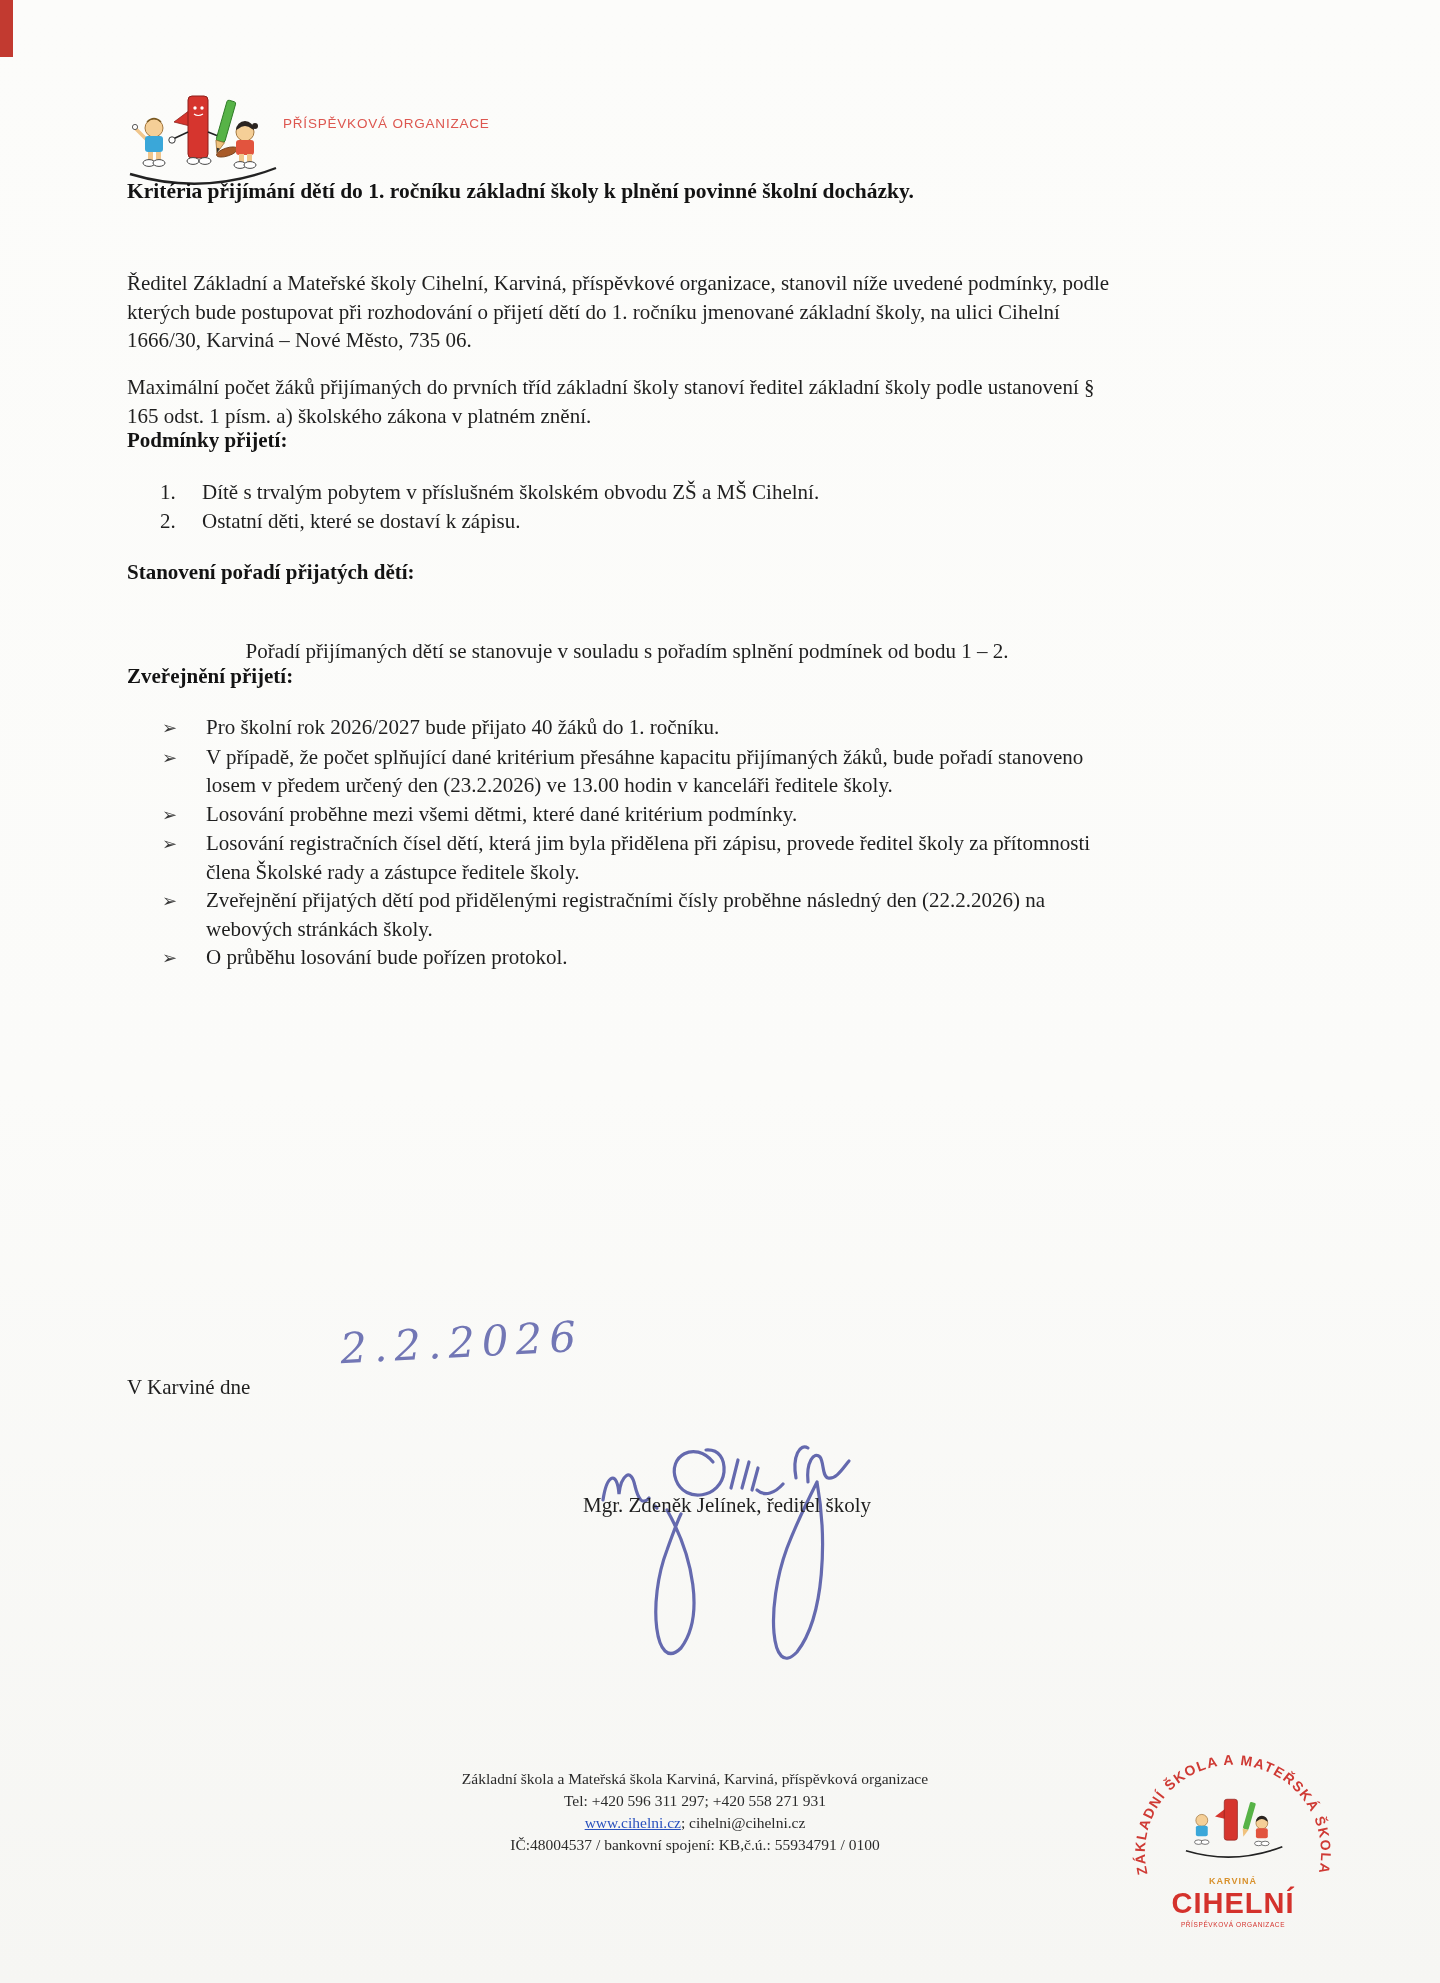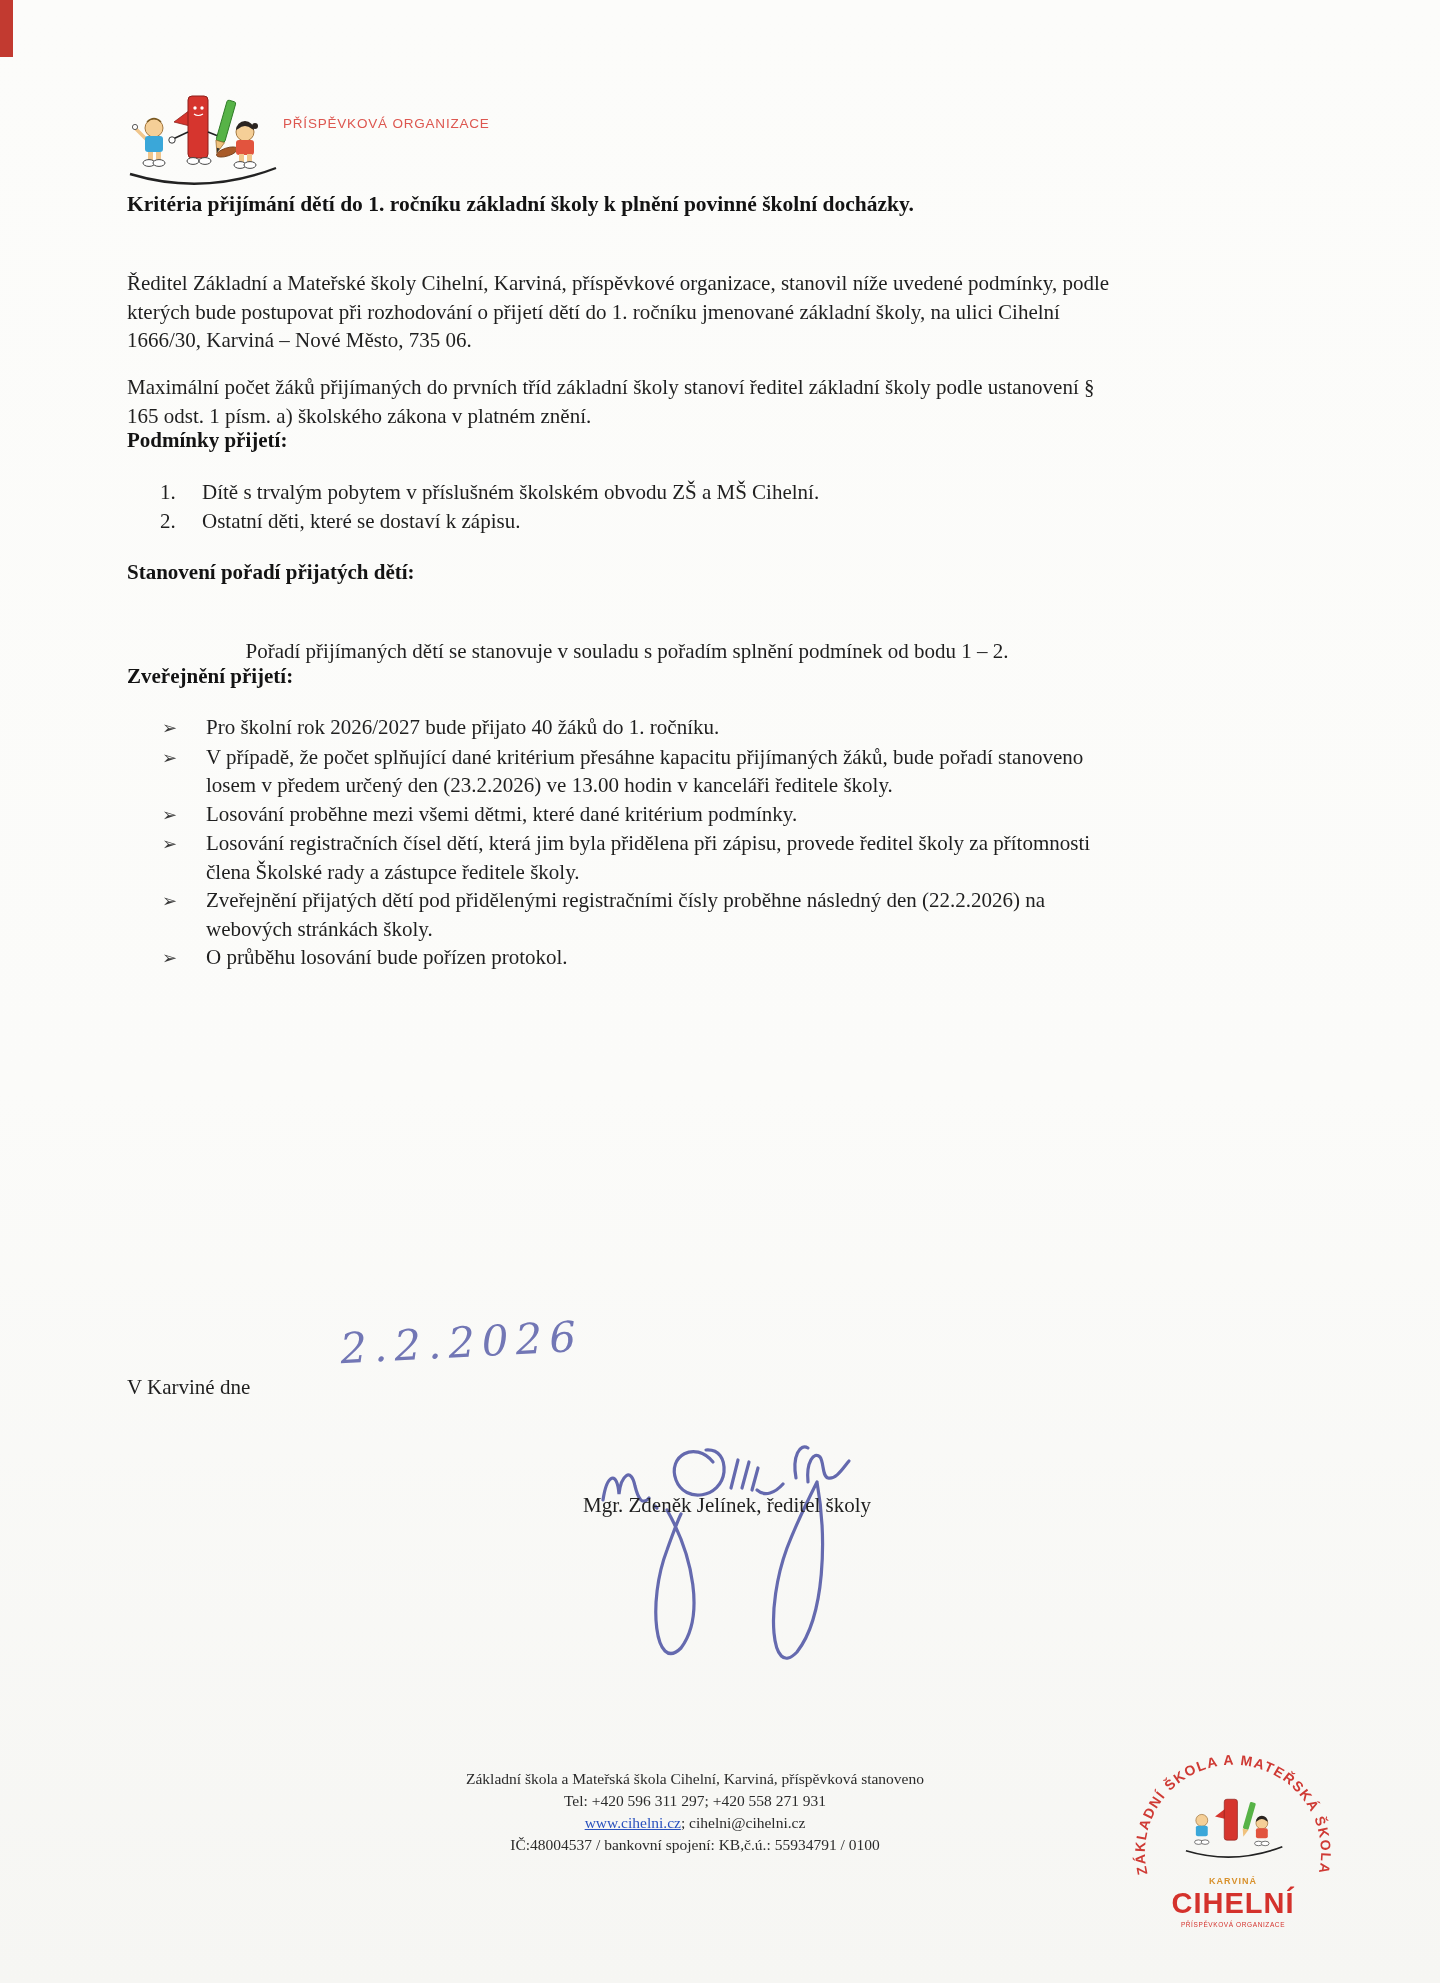--- a/index.html
+++ b/index.html
@@ -11,21 +11,21 @@
   
   .red-strip{position:absolute;left:0;top:0;width:13px;height:57px;background:#c23a30;}
 
   
   .mascot{position:absolute;left:124px;top:82px;width:160px;height:110px;}
   .header-text{position:absolute;left:283px;top:112px;font-family:"Liberation Sans",sans-serif;}
   .org-name{font-weight:bold;font-size:23.5px;color:#d4322c;letter-spacing:.2px;white-space:nowrap;}
   .org-sub{font-size:13.5px;color:#dd5750;margin-top:4px;letter-spacing:.8px;}
 
   
-  .doc-title{position:absolute;left:127px;top:192px;width:1000px;font-size:21.5px;font-weight:bold;color:#131313;}
+  .doc-title{position:absolute;left:127px;top:179px;width:1000px;font-size:21.5px;font-weight:bold;color:#131313;}
   .para{position:absolute;left:127px;width:1000px;font-size:21px;line-height:28.5px;}
   .p-intro{top:248px;}
   .p-max{top:352px;}
   .h2{position:absolute;left:127px;font-size:21px;font-weight:bold;color:#131313;}
   .h-cond{top:428px;}
   .h-order{top:560px;}
   .h-eval{top:664px;}
   .olist{position:absolute;left:160px;top:478px;width:970px;}
   .olist .row{display:flex;line-height:28.5px;font-size:21px;}
   .olist .num{width:42px;flex:0 0 42px;}
@@ -166,21 +166,21 @@
       <path d="M176,70 l7,-28 M187,70 l7,-26 M197,72 l6,-22"></path>
       <path d="M202,72 C210,79 220,75 228,66"></path>
       <path d="M241,60 C237,38 245,25 253,30"></path>
       <path d="M253,64 C251,44 259,33 265,39 C269,44 267,58 273,60 C281,62 288,50 294,43"></path>
       <path d="M262,64 C272,120 270,198 242,234 C216,262 210,190 232,130 C240,109 252,84 262,64"></path>
     </g>
   </svg>
   <div class="signer">Mgr. Zdeněk Jelínek, ředitel školy</div>
 
   <div class="footer">
-    <div>Základní škola a Mateřská škola Cihelní, Karviná, příspěvková stanoveno</div>
+    <div>Základní škola a Mateřská škola Karviná, Karviná, příspěvková organizace</div>
     <div>Tel: +420 596 311 297; +420 558 271 931</div>
     <div><span class="link">www.cihelni.cz</span><span>; </span><span>cihelni@cihelni.cz</span></div>
     <div>IČ:48004537 / bankovní spojení: KB,č.ú.: 55934791 / 0100</div>
   </div>
 
   <svg class="seal" viewBox="0 0 216 244">
     <defs>
       <path id="sealArc" d="M 24,150 A 88,88 0 1 1 190,150" fill="none"></path>
     </defs>
     <text font-family="Liberation Sans, sans-serif" font-size="14" font-weight="bold" fill="#cf3a34" letter-spacing="1.5">

